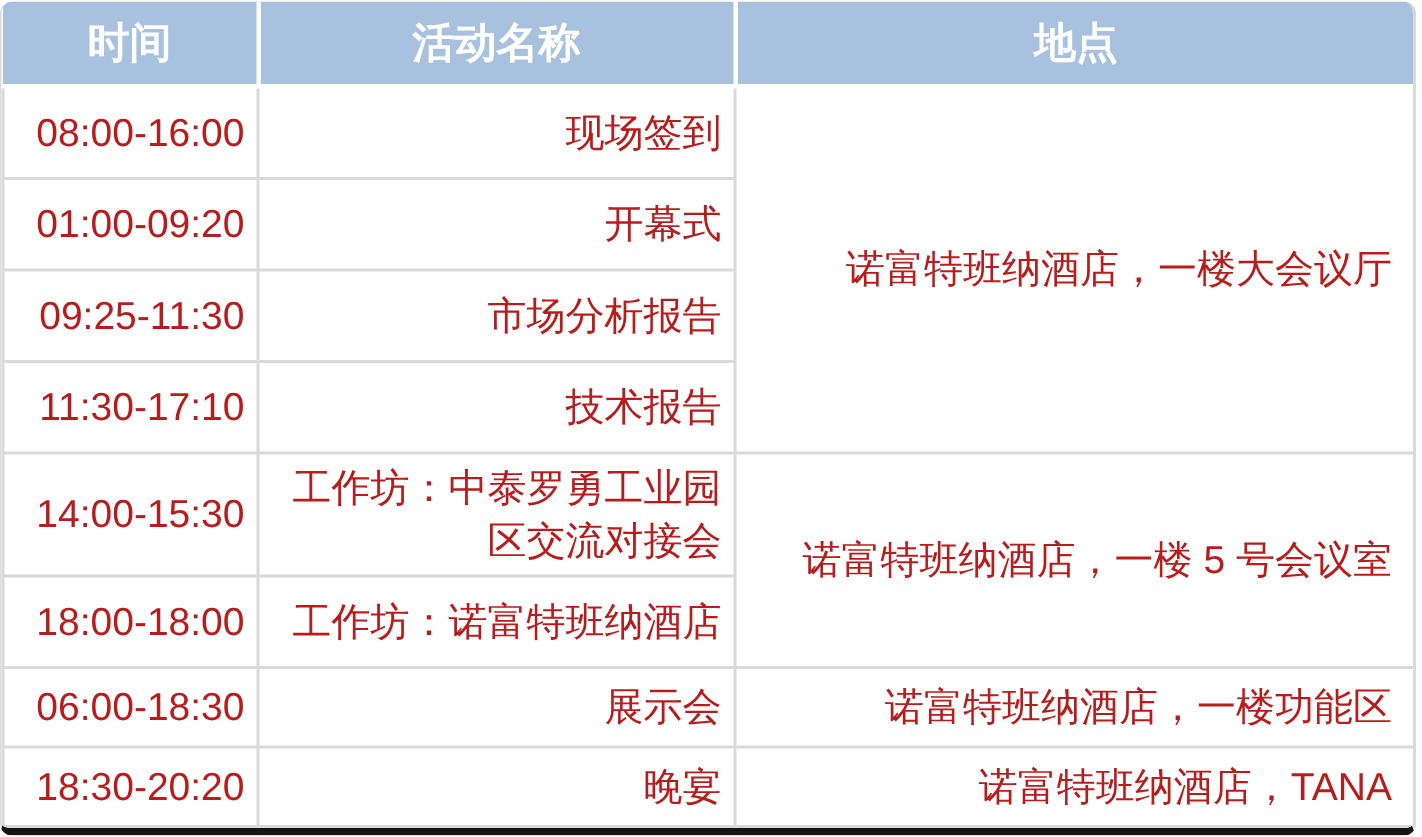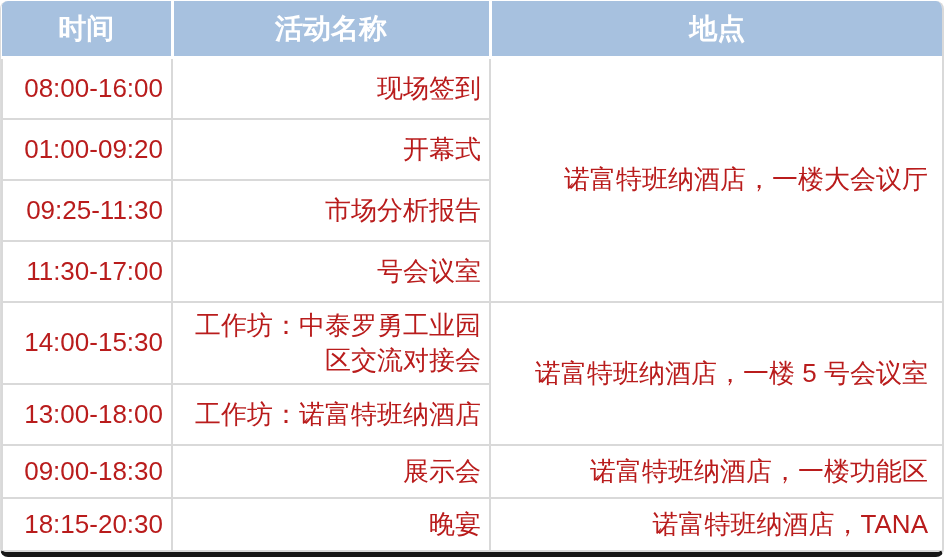--- a/index.html
+++ b/index.html
@@ -92,38 +92,38 @@
         </tr>
         <tr class="r-std">
           <td>01:00-09:20</td>
           <td>开幕式</td>
         </tr>
         <tr class="r-std">
           <td>09:25-11:30</td>
           <td>市场分析报告</td>
         </tr>
         <tr class="r-std">
-          <td>11:30-17:00</td>
-          <td>号会议室</td>
+          <td>11:30-17:10</td>
+          <td>技术报告</td>
         </tr>
         <tr class="r-tall">
           <td>14:00-15:30</td>
           <td>工作坊：中泰罗勇工业园区交流对接会</td>
           <td class="loc" rowspan="2">诺富特班纳酒店，一楼 5 号会议室</td>
         </tr>
         <tr class="r-std">
-          <td>13:00-18:00</td>
+          <td>18:00-18:00</td>
           <td>工作坊：诺富特班纳酒店</td>
         </tr>
         <tr class="r-short">
-          <td>09:00-18:30</td>
+          <td>06:00-18:30</td>
           <td>展示会</td>
           <td class="loc">诺富特班纳酒店，一楼功能区</td>
         </tr>
         <tr class="r-short">
-          <td>18:15-20:30</td>
+          <td>18:30-20:20</td>
           <td>晚宴</td>
           <td class="loc">诺富特班纳酒店，TANA</td>
         </tr>
       </tbody>
     </table>
   </div>
 </div>
 
 </body></html>

